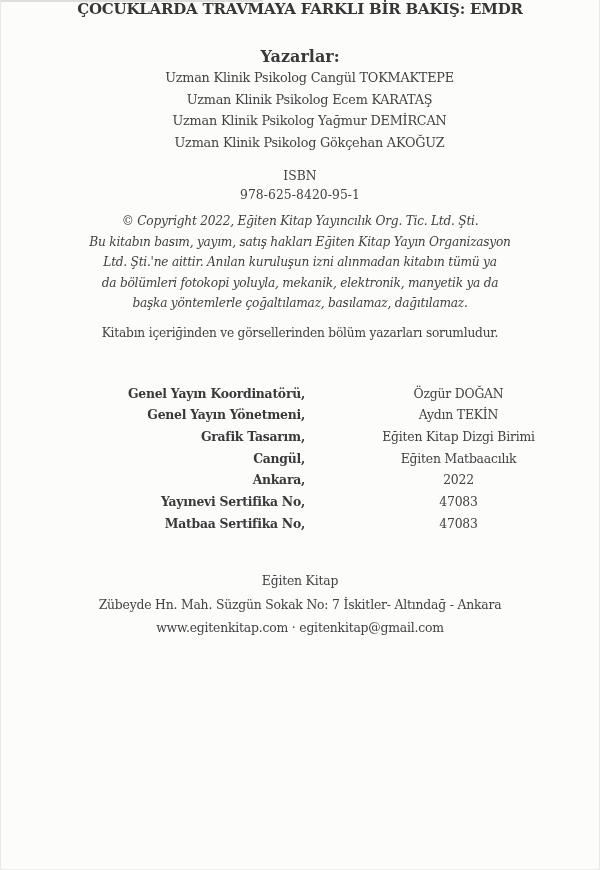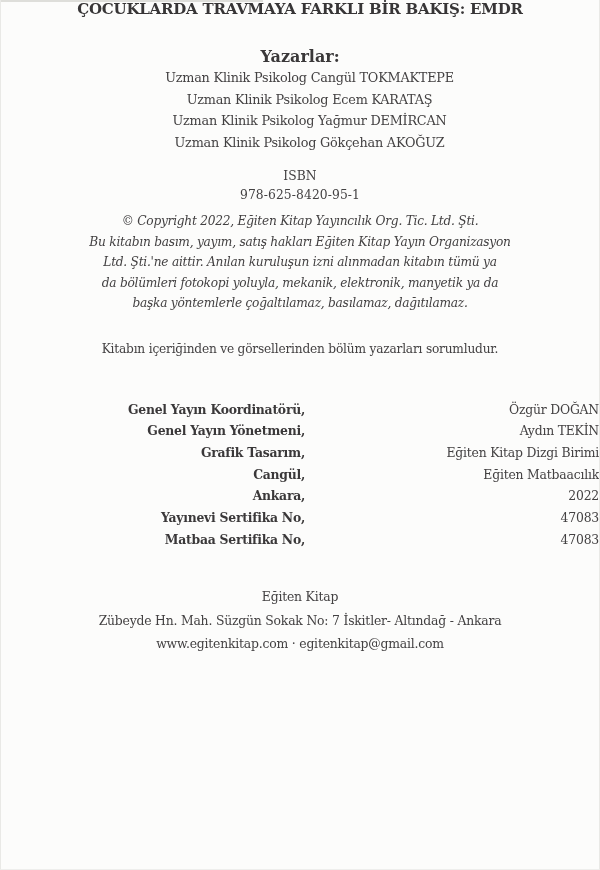--- a/index.html
+++ b/index.html
@@ -58,21 +58,21 @@
   }
 
   .copyright-block { margin-top: 7px; }
   .copyright-line {
     font-size: 12.2px;
     line-height: 20.5px;
     letter-spacing: -0.25px;
     font-style: italic;
   }
   .disclaimer-line {
-    margin-top: 25px;
+    margin-top: 9px;
     font-size: 12.2px;
     line-height: 20px;
     letter-spacing: -0.2px;
   }
 
   .colophon-table {
     margin-top: 40px;
     display: grid;
     grid-template-columns: 289px 1fr;
     row-gap: 0;
@@ -82,21 +82,21 @@
     text-align: right;
     padding-right: 6px;
     font-weight: bold;
     color: #3a3839;
     font-size: 12.4px;
     line-height: 21.7px;
     letter-spacing: -0.25px;
     white-space: nowrap;
   }
   .colophon-value {
-    text-align: right;
+    text-align: center;
     padding-left: 7px;
     font-size: 12.4px;
     line-height: 21.7px;
     letter-spacing: -0.2px;
     white-space: nowrap;
   }
 
   .publisher-block { margin-top: 35px; }
   .publisher-line {
     font-size: 12.4px;

